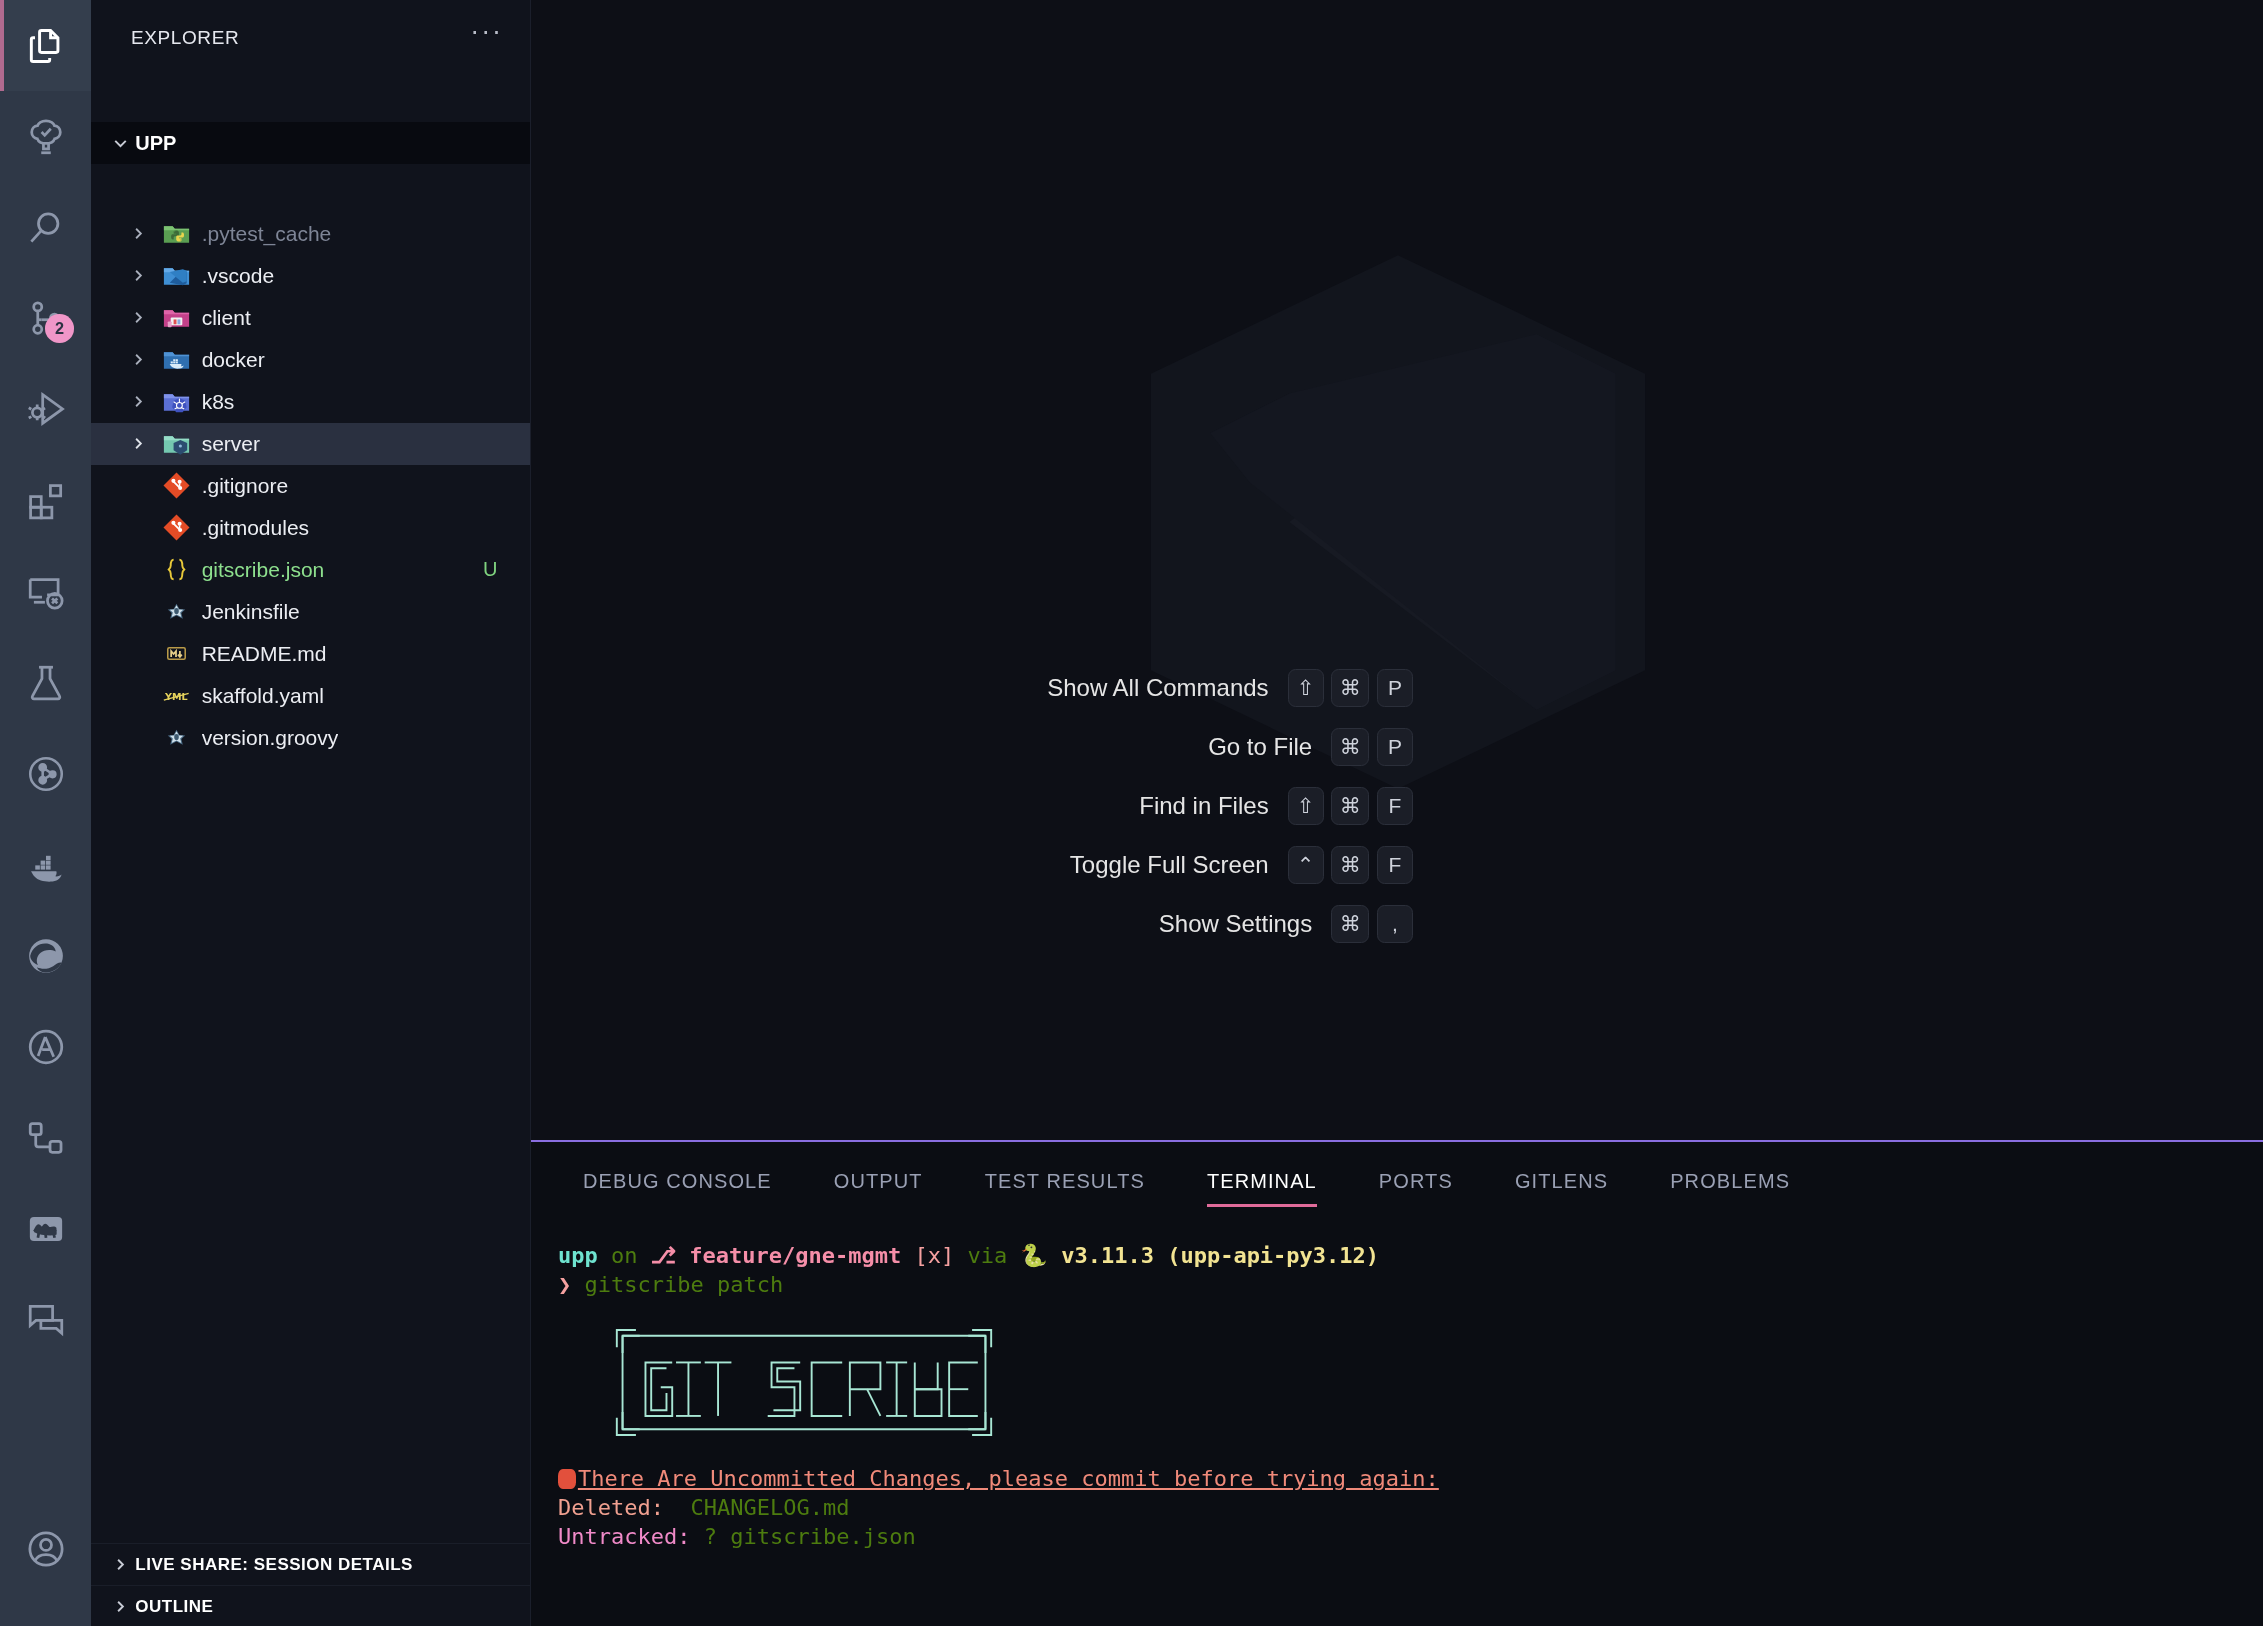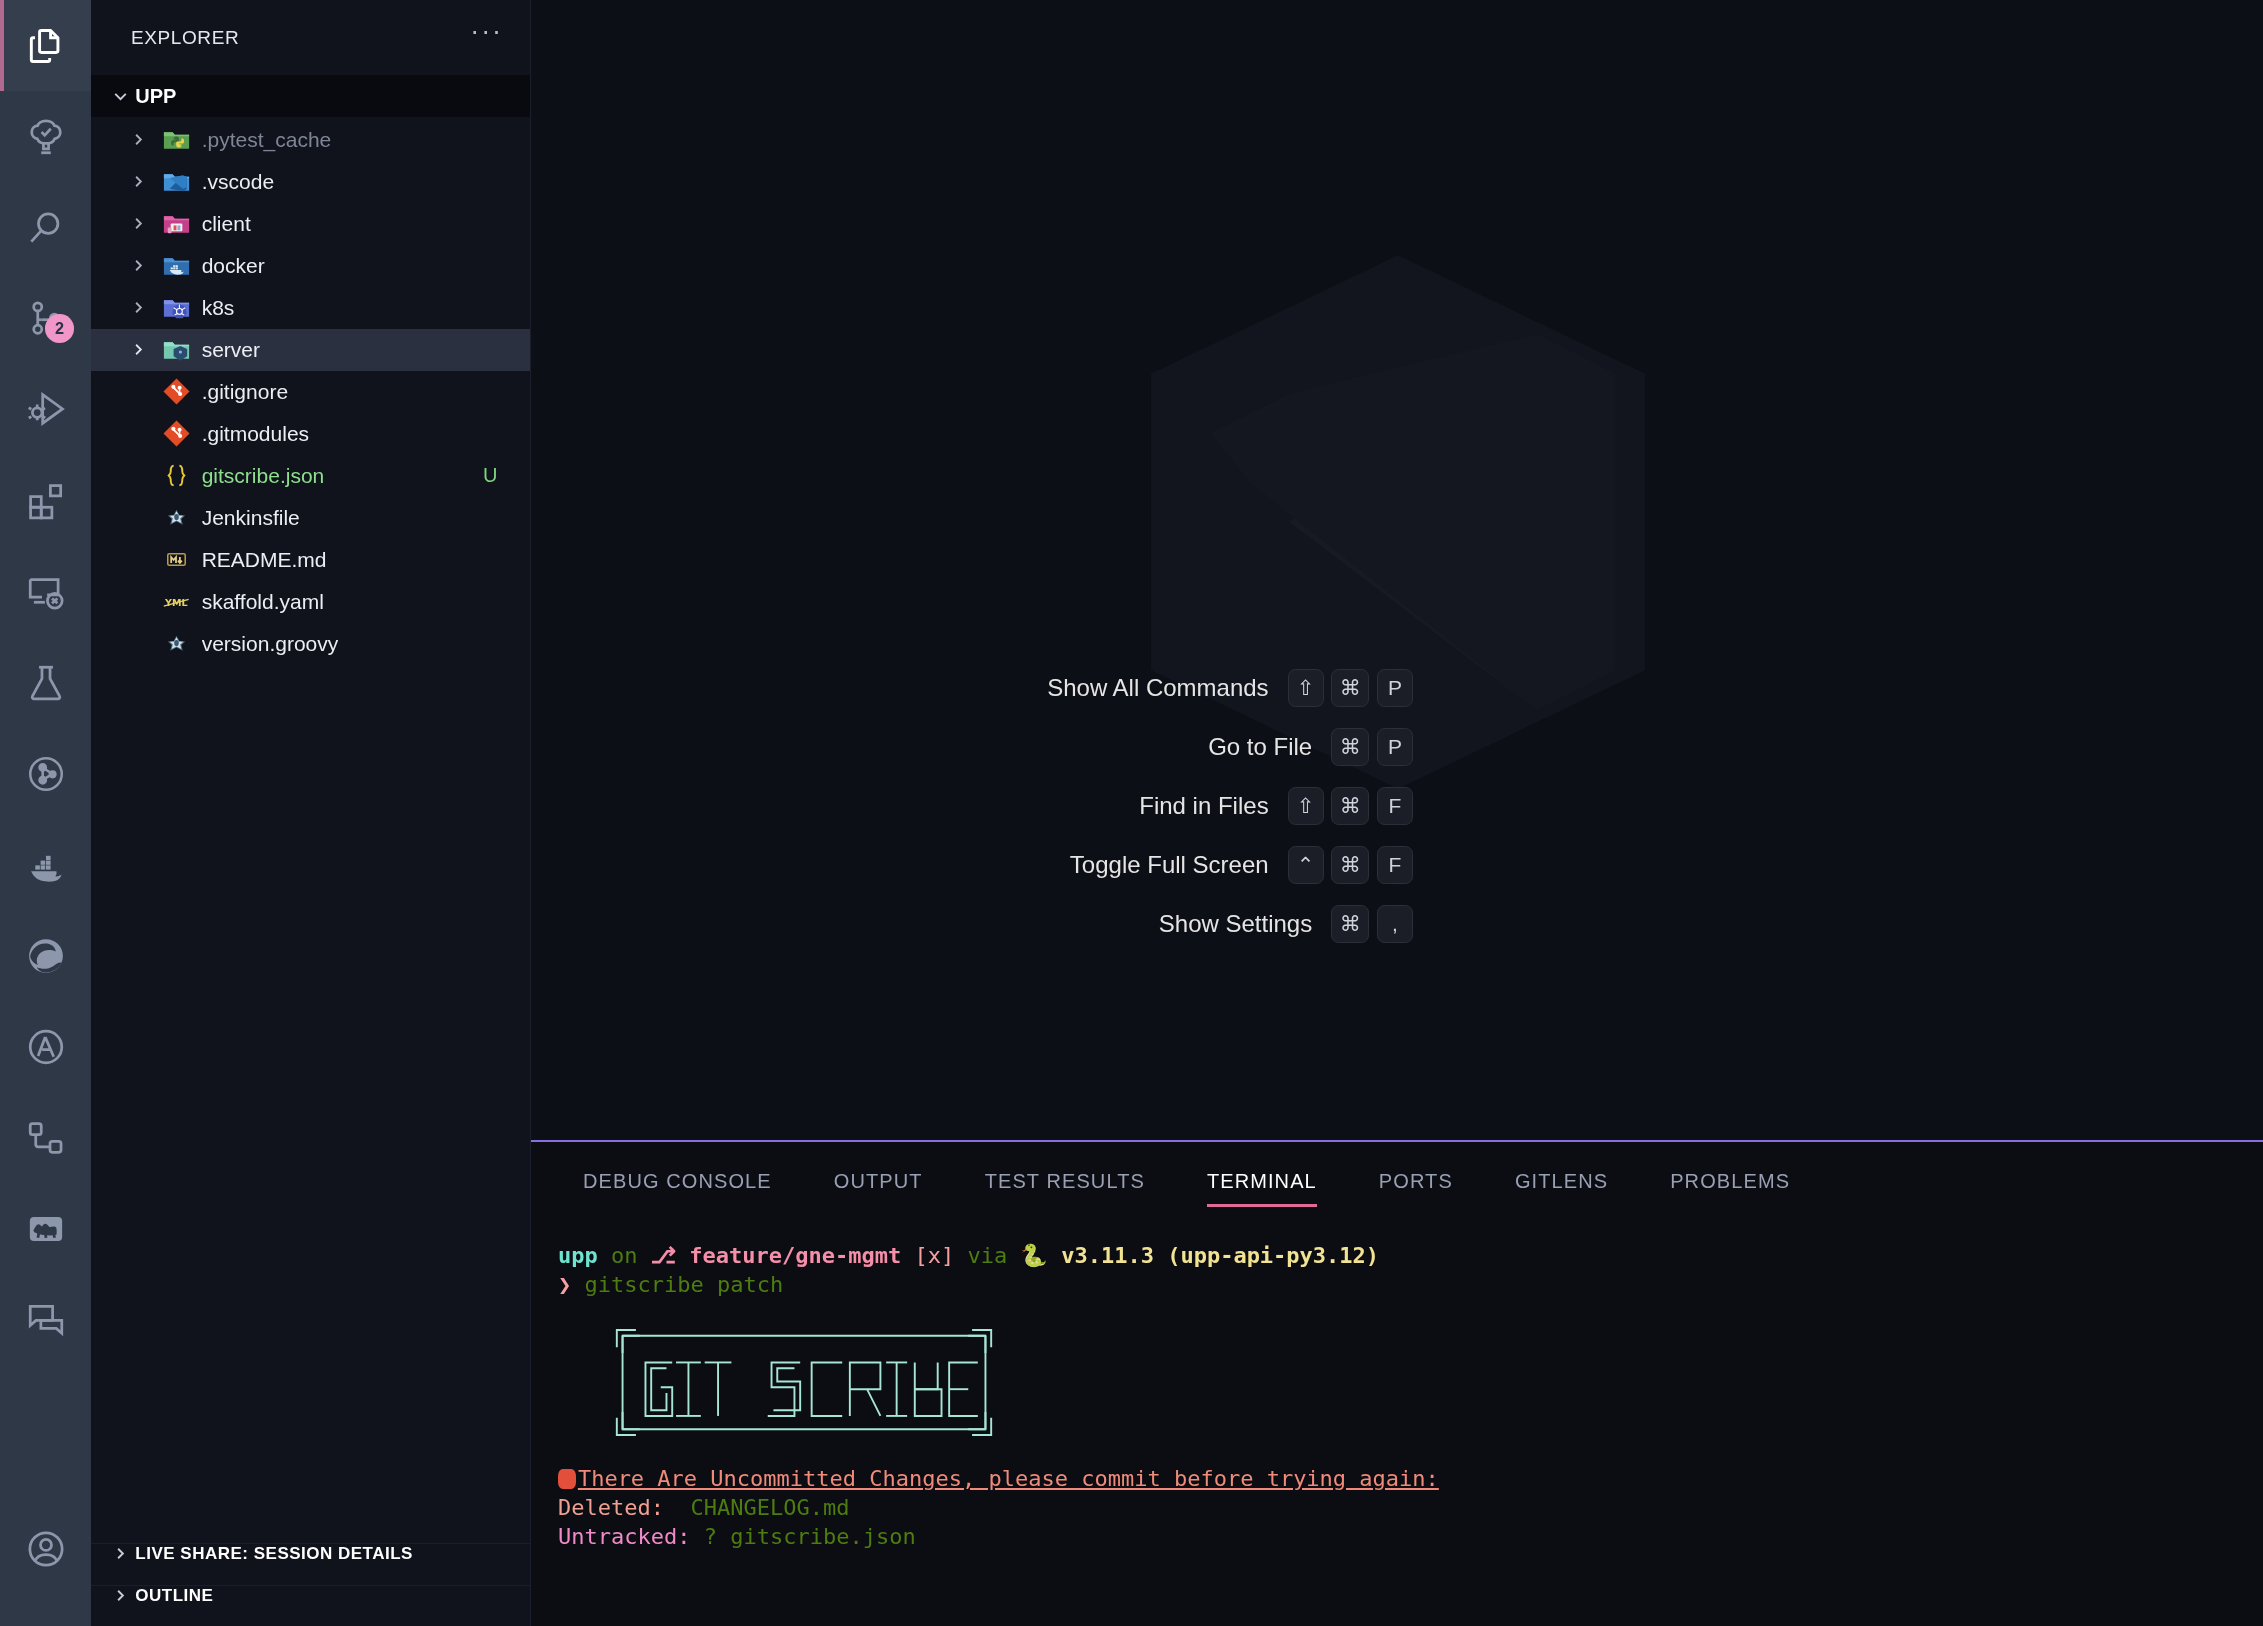--- a/index.html
+++ b/index.html
@@ -41,20 +41,21 @@
   }
   .ab-spacer { flex: 1 1 auto; }
 
   
   .sidebar {
     width: 440px; flex: 0 0 440px; height: 100%;
     background: #10131c;
     display: flex; flex-direction: column;
     border-right: 1px solid #1b1f2b;
     position: relative;
+    gap: 47px;
   }
   .sb-header {
     height: 75px; display: flex; align-items: center;
     padding: 0 27px 0 40px;
     color: #e4e6ed; font-size: 19px; letter-spacing: 0.6px;
     justify-content: space-between;
   }
   .sb-title { font-size: 19px; color: #e6e8ef; }
   .sb-dots { color: #b8bcc8; font-size: 27px; line-height: 9.6px; letter-spacing: 1.9px; padding-bottom: 11.5px; }
 
@@ -79,21 +80,21 @@
   .row .ficon { width: 40px; display: flex; align-items: center; justify-content: center; margin-right: 5.7px; }
   .row .name { flex: 0 1 auto; overflow: hidden; text-overflow: ellipsis; }
   .row .badge-u { position: absolute; right: 32.5px; color: #7fd37f; font-size: 20px; }
   .row.dimmed .name { color: #7e8596; }
   .row.green .name { color: #8ee08e; }
   .row.noarrow { padding-left: 65px; }
 
   
   .sb-bottom { position: absolute; bottom: 0; left: 0; right: 0; }
   .sb-sect {
-    height: 42px; display: flex; align-items: flex-start;
+    height: 42px; display: flex; align-items: center;
     padding-left: 15.3px; color: #fff;
     font-size: 17px; font-weight: bold; letter-spacing: 0.5px;
     background: #10131c;
     border-top: 1px solid #1a1e29;
   }
   .sb-sect .chev { color: #c3c7d1; }
 
   
   .main { flex: 1 1 auto; display: flex; flex-direction: column; min-width: 0; background: #0d0f16; }
 

